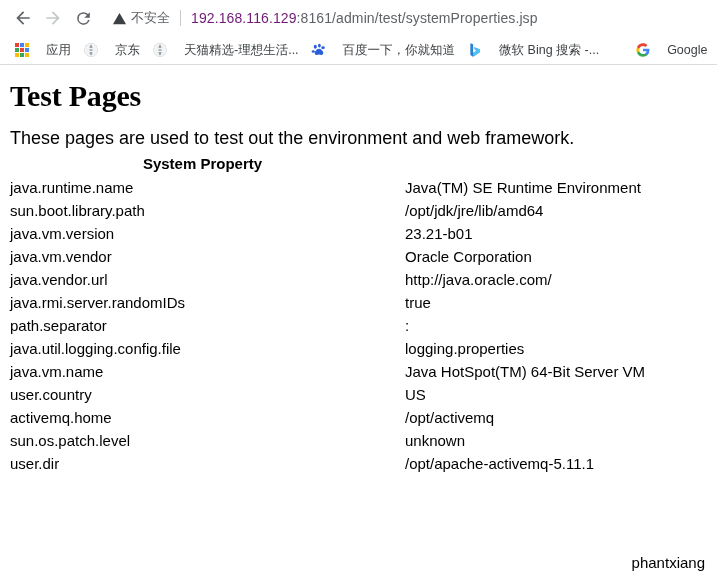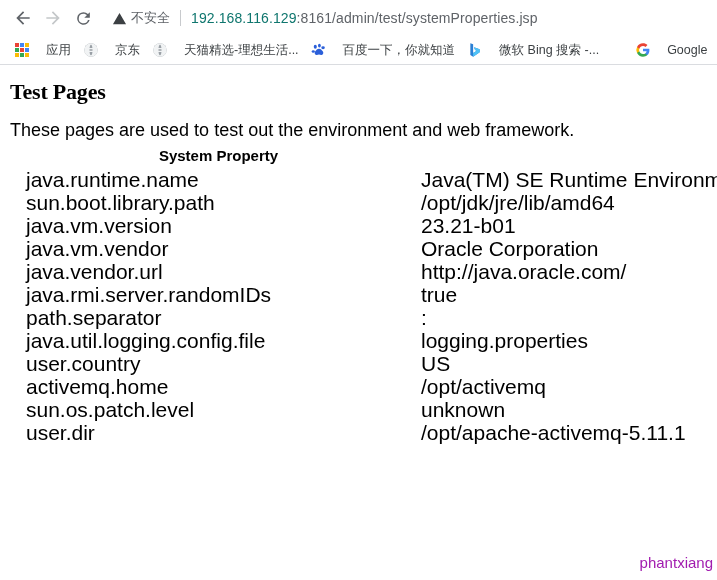--- a/index.html
+++ b/index.html
@@ -76,21 +76,21 @@
   }
 
   #url-text {
     font-size: 14px;
     color: #5f6368;
     white-space: nowrap;
     overflow: hidden;
     letter-spacing: 0.1px;
   }
   #url-text .url-host {
-    color: #0f766e;
+    color: #701a75;
   }
 
   
   #bookmarks-bar {
     height: 28px;
     display: flex;
     align-items: center;
     padding-left: 10px;
     box-sizing: border-box;
     gap: 0px;
@@ -137,71 +137,70 @@
   #page {
     padding: 0;
     position: relative;
     background: #fff;
     height: 514px;
     overflow: hidden;
   }
 
   #page-title {
     font-family: "Liberation Serif", serif;
-    font-size: 22px;
+    font-size: 30px;
     font-weight: bold;
     margin: 0;
     padding: 14px 0 0 10px;
     letter-spacing: -0.2px;
   }
 
   #page-intro {
     font-size: 18px;
     padding: 16px 0 0 10px;
     margin: 0;
     line-height: 1.1;
   }
 
   #table-wrap {
     padding: 0;
     margin-top: 6px;
     position: relative;
-    margin-left: 16px;
   }
 
   table#props-table {
     border-collapse: collapse;
     width: 717px;
     table-layout: fixed;
   }
   table#props-table th {
     font-size: 15px;
     font-weight: bold;
     text-align: center;
     padding: 0 0 4px 0;
   }
   table#props-table th.col-name { width: 405px; }
   table#props-table th.col-value { width: 312px; }
   table#props-table td {
-    font-size: 21px;
+    font-size: 15px;
     padding: 3px 0 3px 0;
     line-height: 17px;
     vertical-align: top;
     white-space: nowrap;
   }
   table#props-table td.name-cell { padding-left: 10px; }
   table#props-table td.value-cell { padding-left: 0px; }
 
   
   #watermark {
     position: absolute;
-    right: 4px;
+    right: 12px;
     bottom: 8px;
     font-size: 15px;
-    color: #a21caf;
+    color: #000000;
     white-space: nowrap;
     pointer-events: none;
     z-index: 2;
   }
 </style>
 </head>
 <body>
 
 <div id="browser-chrome">
 
@@ -349,20 +348,24 @@
           </tr>
           <tr>
             <td class="name-cell">path.separator</td>
             <td class="value-cell">:</td>
           </tr>
           <tr>
             <td class="name-cell">java.util.logging.config.file</td>
             <td class="value-cell">logging.properties</td>
           </tr>
           <tr>
+            <td class="name-cell">java.vm.name</td>
+            <td class="value-cell">Java HotSpot(TM) 64-Bit Server VM</td>
+          </tr>
+          <tr>
             <td class="name-cell">user.country</td>
             <td class="value-cell">US</td>
           </tr>
           <tr>
             <td class="name-cell">activemq.home</td>
             <td class="value-cell">/opt/activemq</td>
           </tr>
           <tr>
             <td class="name-cell">sun.os.patch.level</td>
             <td class="value-cell">unknown</td>

